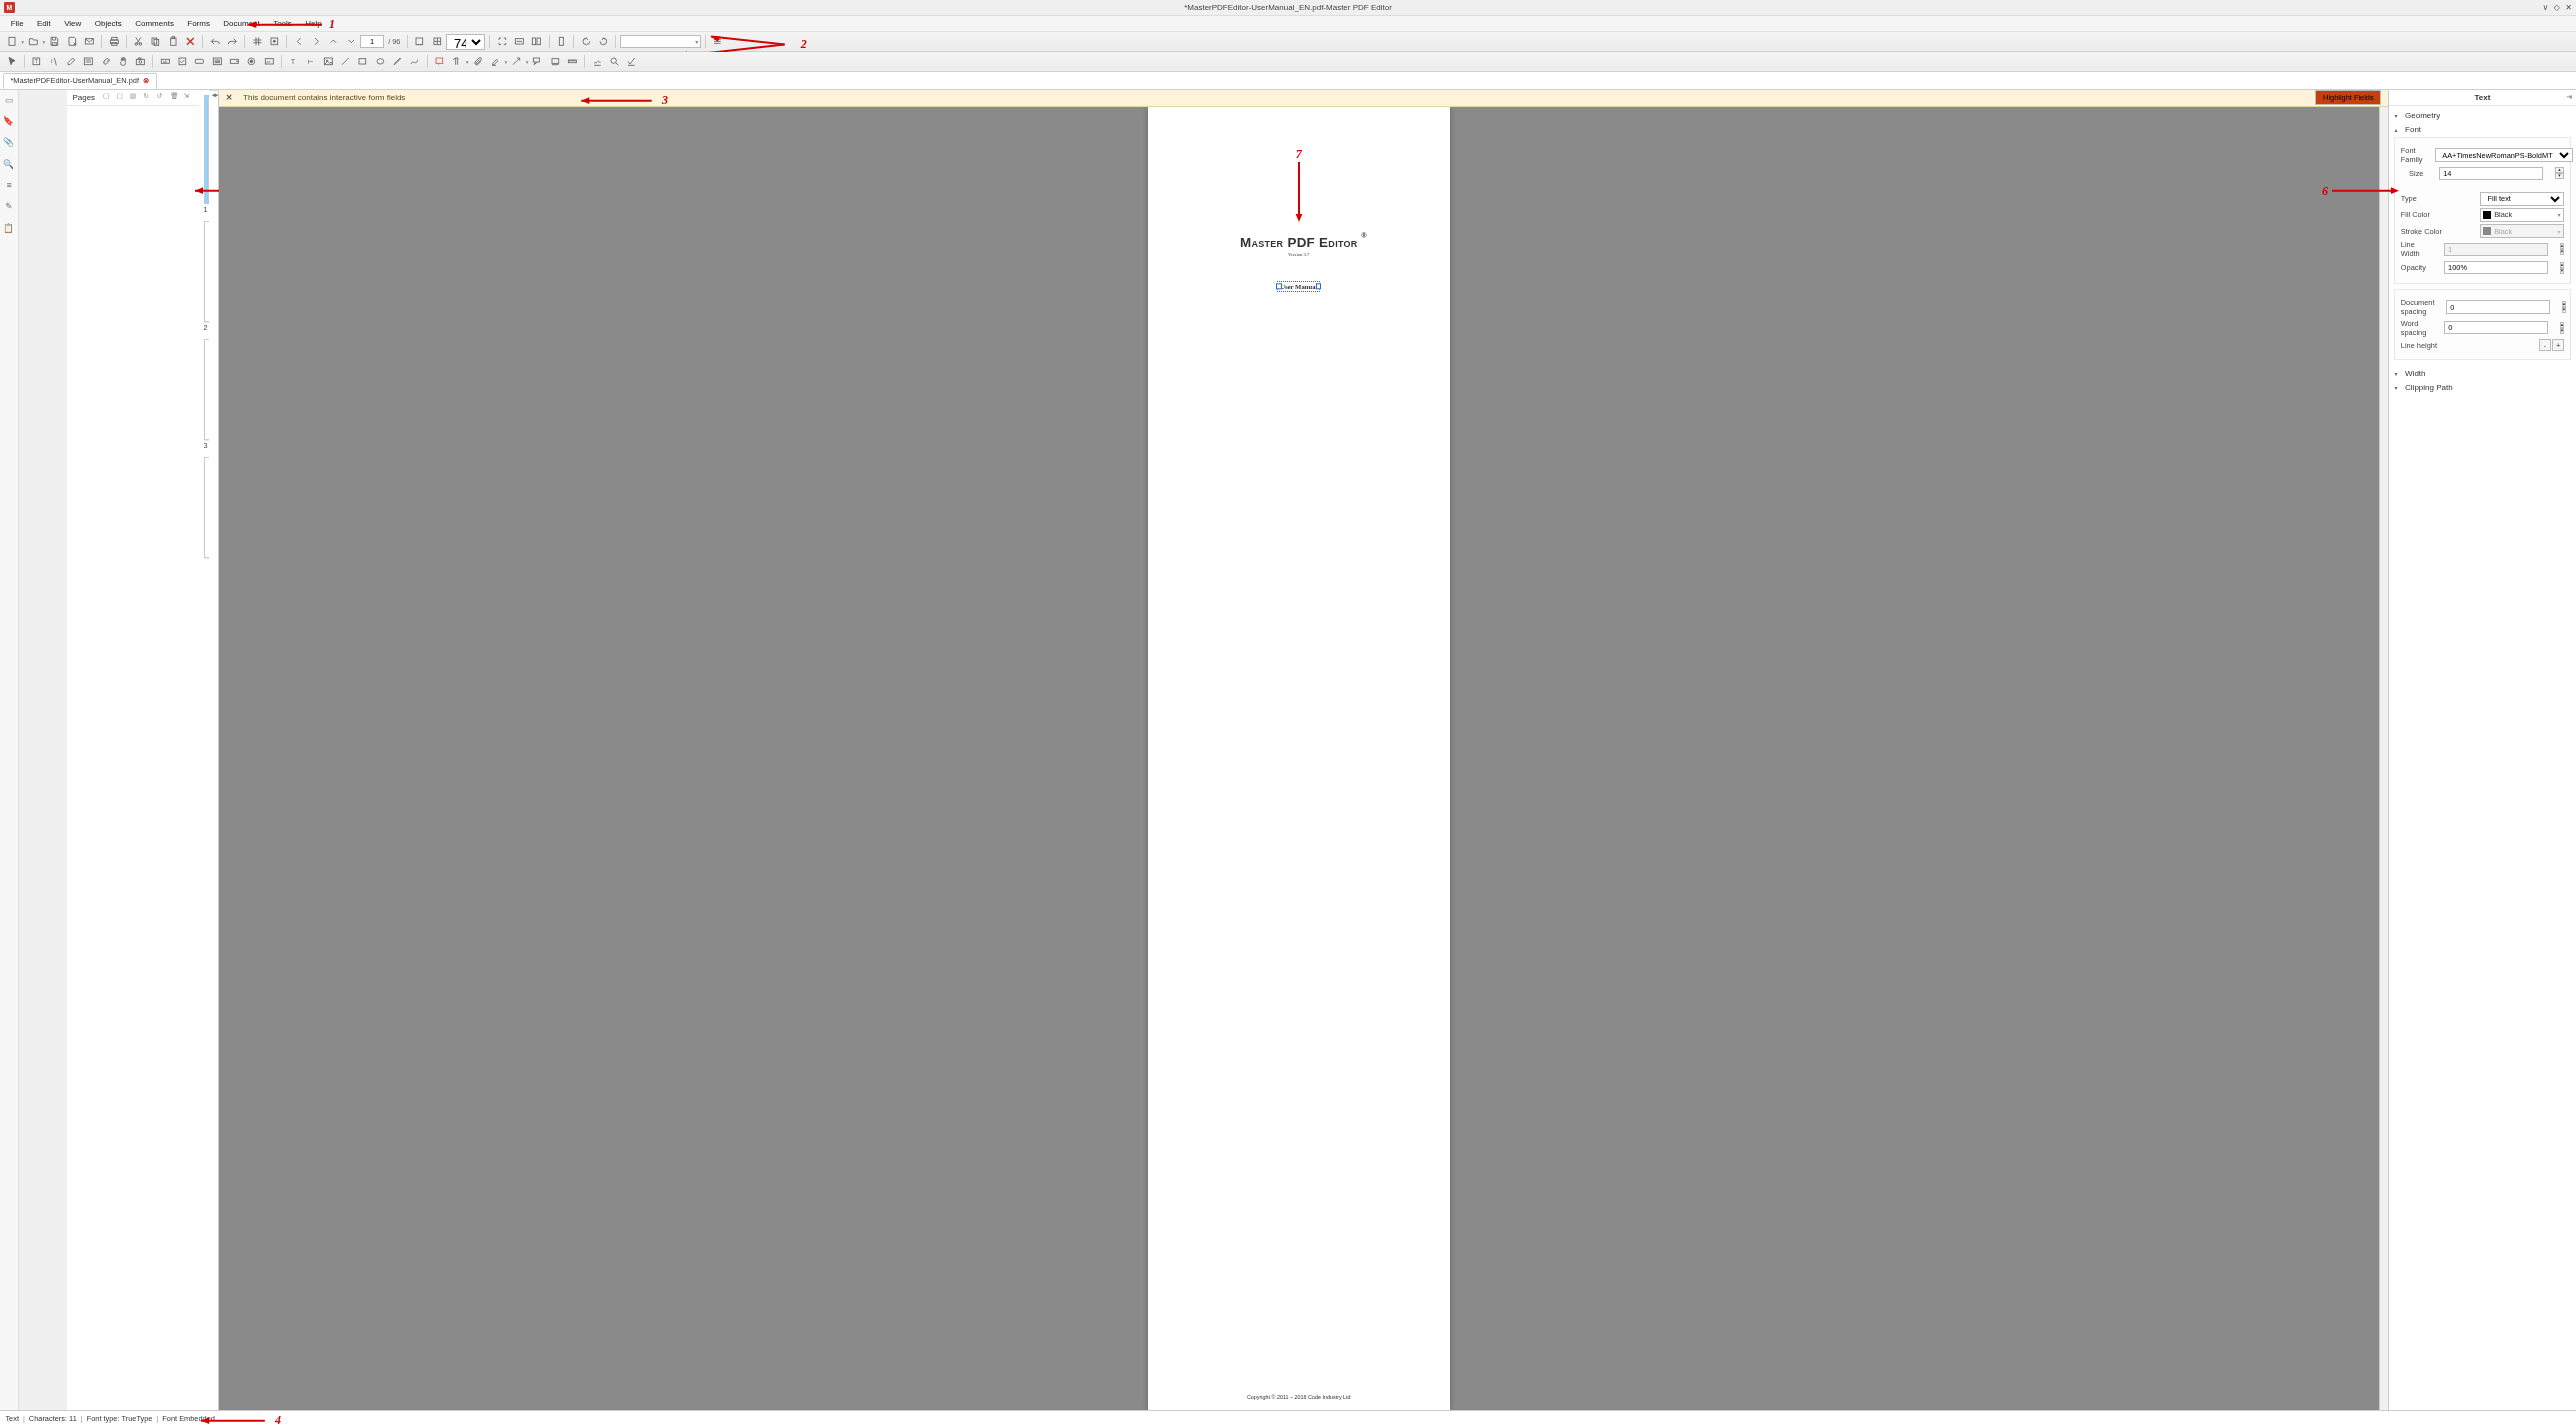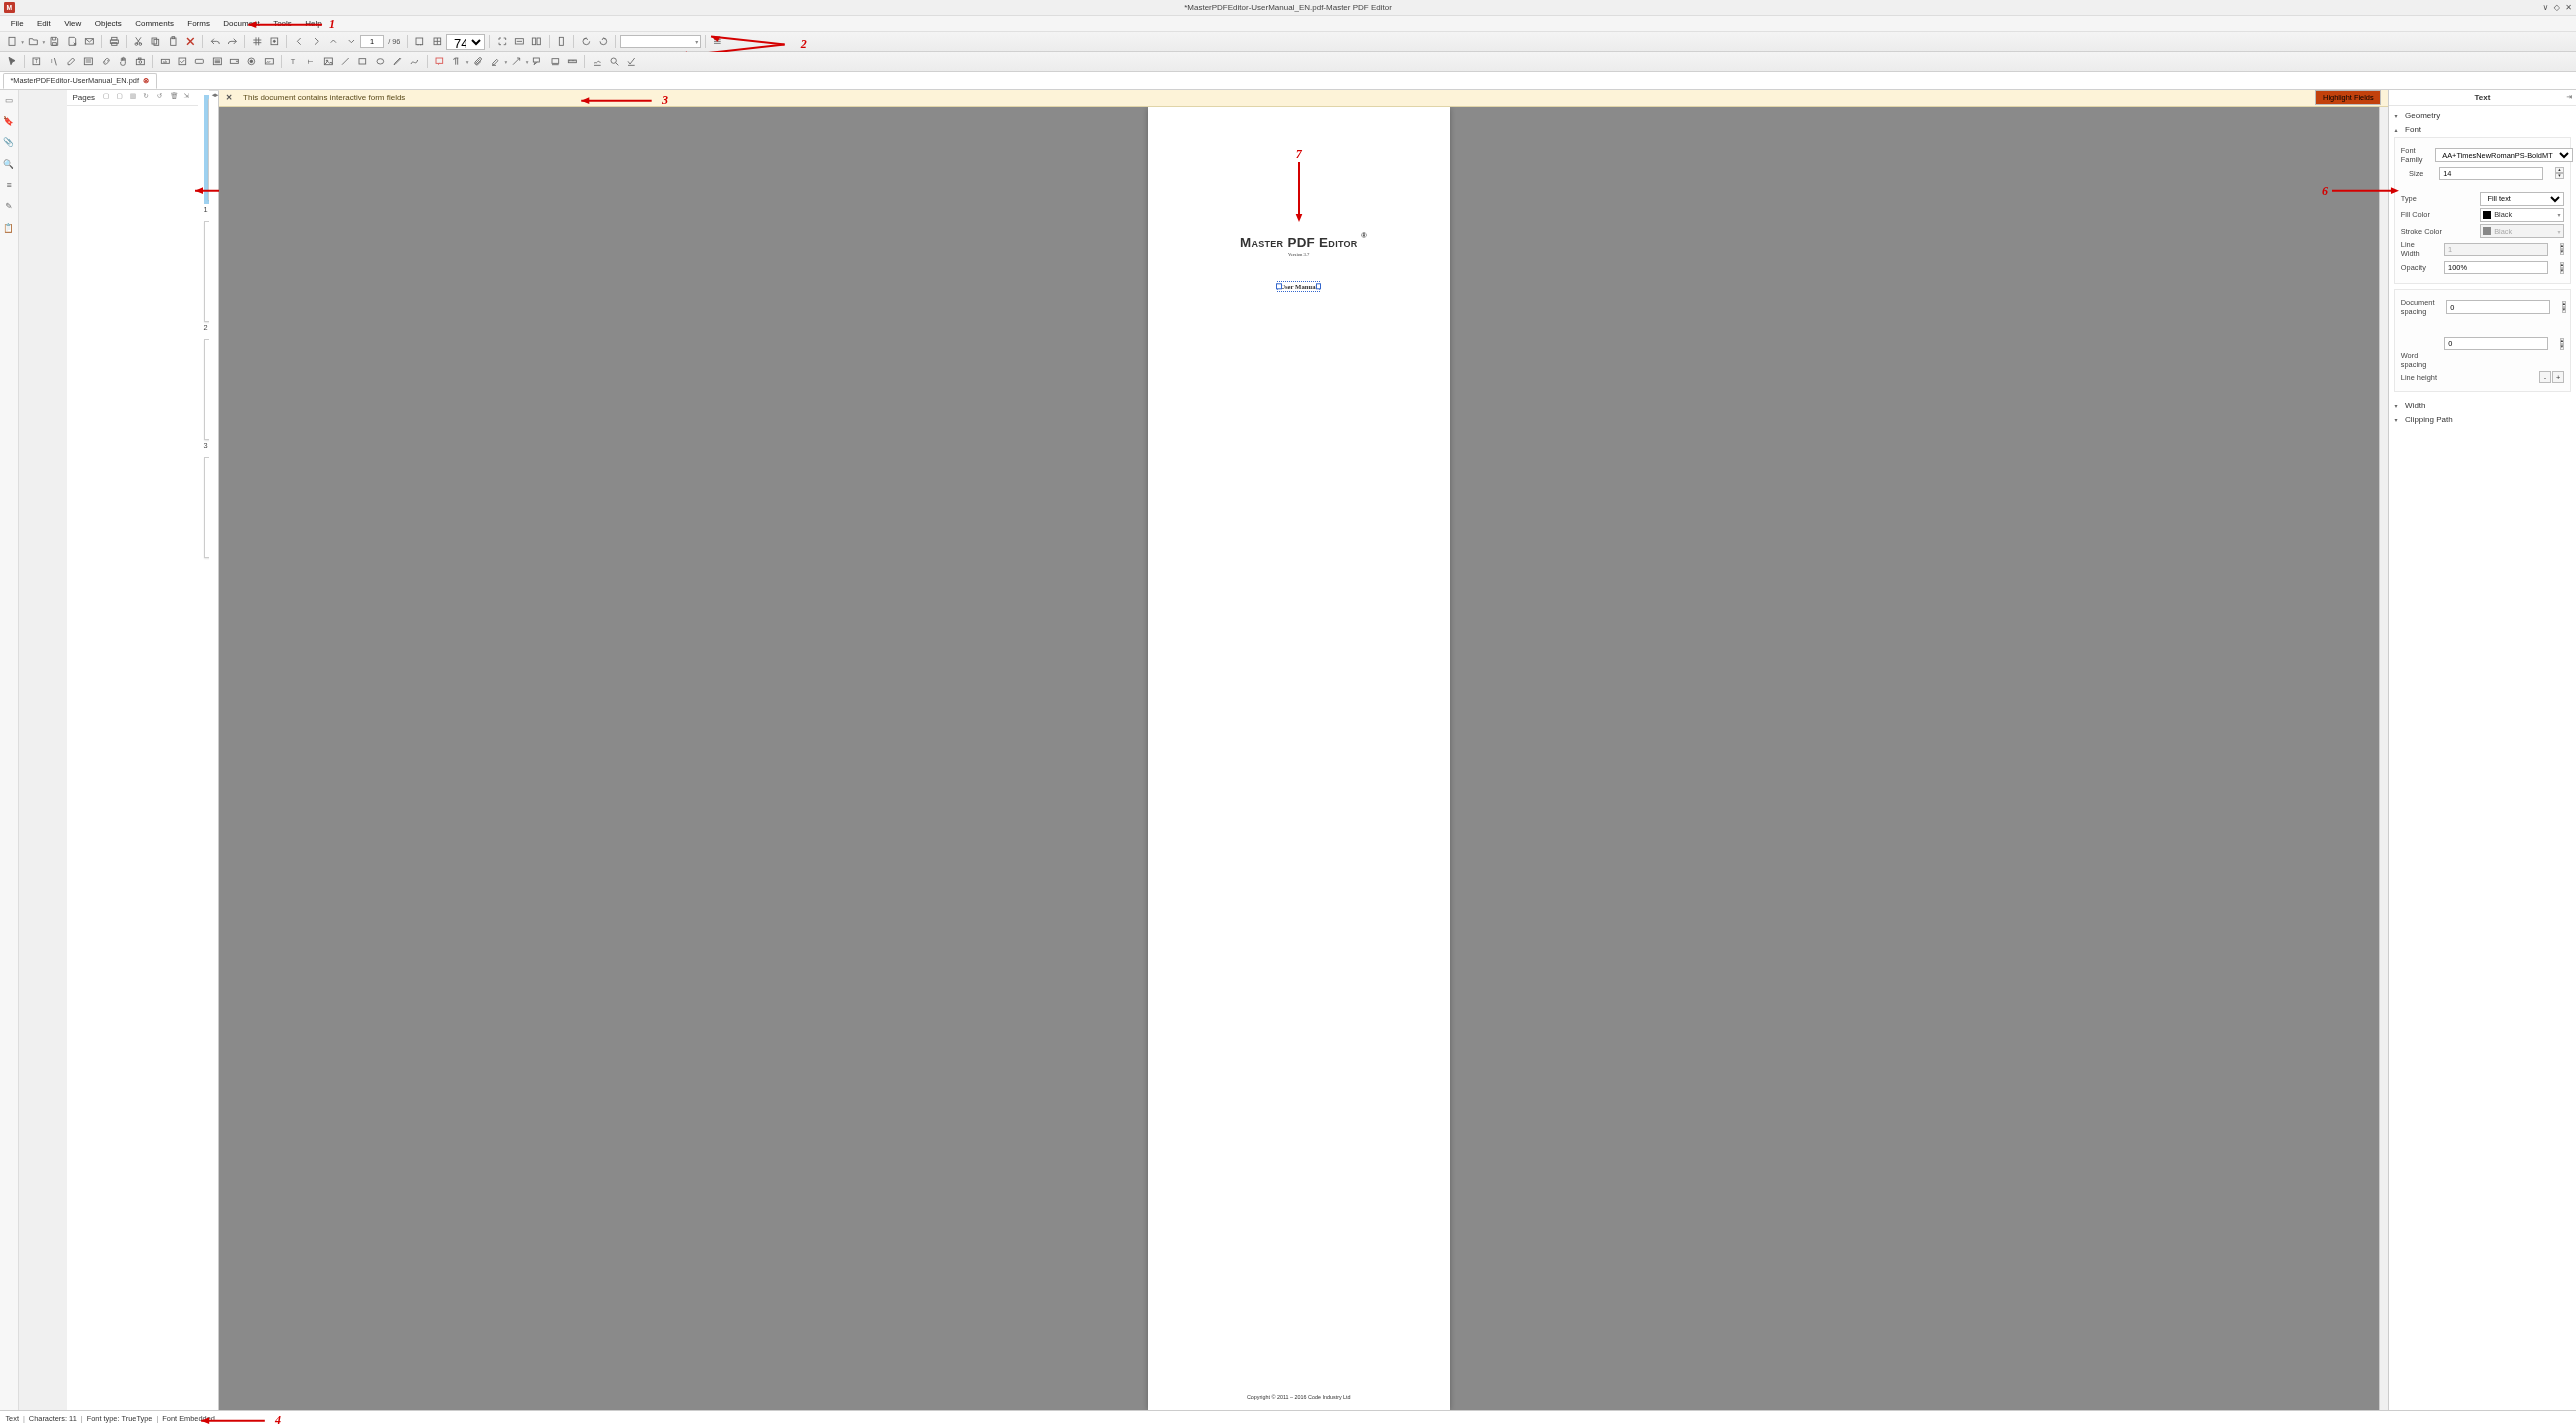--- a/index.html
+++ b/index.html
@@ -697,21 +697,21 @@
       <div class="section-body">
         <div class="prop-row">
           <label class="lab" style="width:74px;">Document spacing</label>
           <input class="prop-input" value="0" style="">
           <div class="spin">
               <span>▴</span>
               <span>▾</span>
             </div>
         </div>
         <div class="prop-row">
-          <label class="lab" style="width:74px;margin-top:32px;">Word spacing</label>
+          <label class="lab" style="width:74px;">Word spacing</label>
           <input class="prop-input" value="0" style="">
           <div class="spin">
               <span>▴</span>
               <span>▾</span>
             </div>
         </div>
         <div class="prop-row">
           <label class="lab" style="width:74px;">Line height</label>
           <span style="flex:1"></span>
           <div class="btn-pm">

